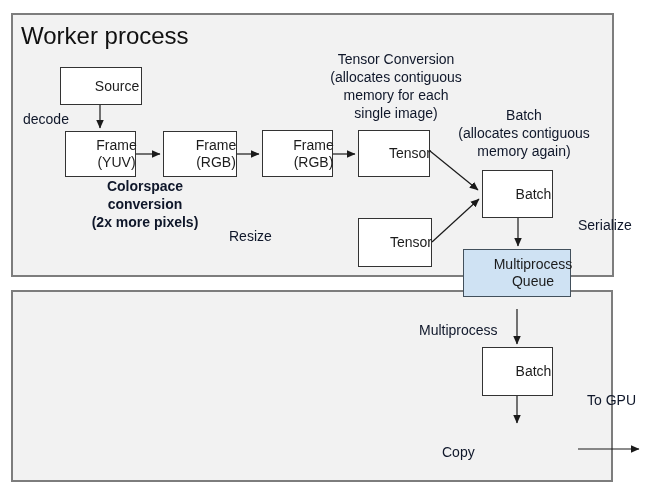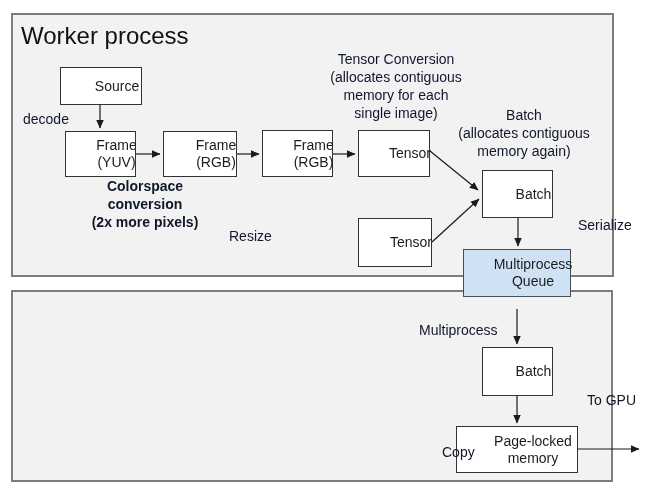--- a/index.html
+++ b/index.html
@@ -104,24 +104,20 @@
 
   <div class="node queue" style="left:463px; top:249px; width:108px; height:48px;">
     <span>Multiprocess
 Queue</span>
   </div>
 
   <div class="node" style="left:482px; top:347px; width:71px; height:49px;">
     <span>Batch</span>
   </div>
 
-  <div class="node" style="left:456px; top:426px; width:122px; height:47px;">
-    <span>Page-locked
-memory</span>
-  </div>
 
   <div class="flow-label" style="left:23px; top:110px;text-align:right;">decode</div>
 
   <div class="flow-label centered" style="left:80px; top:177px; width:130px;font-weight:bold;">Colorspace
 conversion
 (2x more pixels)</div>
 
   <div class="flow-label" style="left:229px; top:191px;margin-top:36px;">Resize</div>
 
   <div class="flow-label centered" style="left:321px; top:50px; width:150px;">Tensor Conversion

